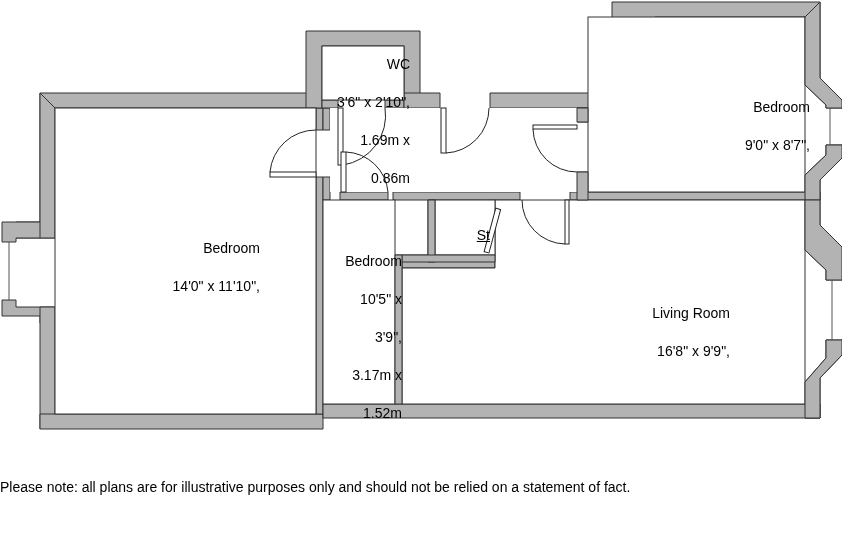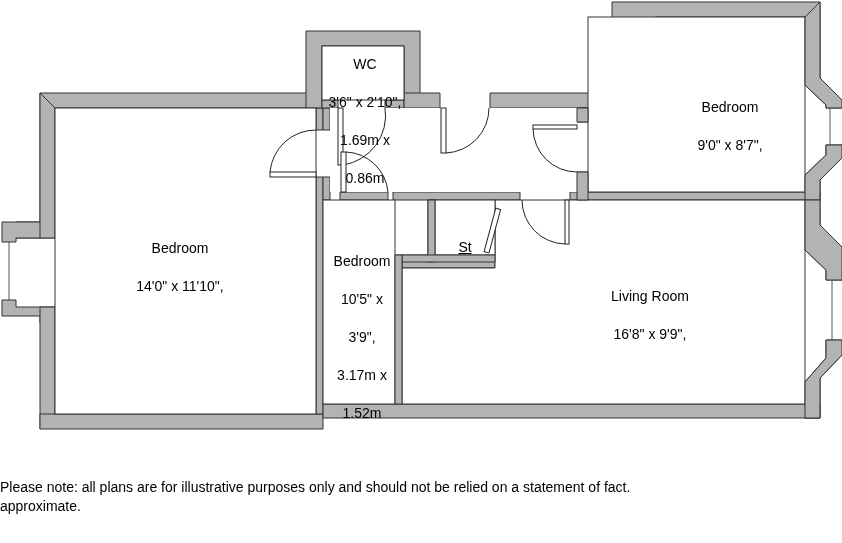--- a/index.html
+++ b/index.html
@@ -1,20 +1,20 @@
 <!DOCTYPE html>
 <html><head>
   <meta charset="utf-8">
   <style>
     html, body { margin: 0; padding: 0; background: #ffffff; }
     body { width: 842px; height: 543px; position: relative; overflow: hidden; font-family: "Liberation Sans", sans-serif; }
     #plan { position: absolute; left: 0; top: 0; width: 842px; height: 470px; }
     .room-label {
       position: absolute;
-      text-align: center;
+      text-align: right;
       font-family: "Liberation Sans", sans-serif;
       font-size: 14px;
       line-height: 19px;
       color: #000;
       white-space: pre-line;
     }
     .disclaimer {
       position: absolute;
       left: 0; top: 478px; width: 842px;
       text-align: left;
@@ -133,25 +133,24 @@
 </div>
 
 <div class="room-label" style="left:322px; top:233px; width:80px;">
   <div>Bedroom</div>
   <div>10'5" x</div>
   <div>3'9",</div>
   <div>3.17m x</div>
   <div>1.52m</div>
 </div>
 
-<div class="room-label" style="left:440px; top:219px; width:50px;text-decoration:underline;">
+<div class="room-label" style="left:440px; top:207px; width:50px;text-decoration:underline;">
   <div>St</div>
 </div>
 
-<div class="room-label" style="left:570px; top:268px; width:160px;">
+<div class="room-label" style="left:570px; top:285px; width:160px;">
   <div>Living Room</div>
   <div>16'8" x 9'9",</div>
 </div>
 
 <div class="disclaimer">
   <div>Please note: all plans are for illustrative purposes only and should not be relied on a statement of fact.</div>
-  <div>approximate.</div>
 </div>
 
 </body></html>

